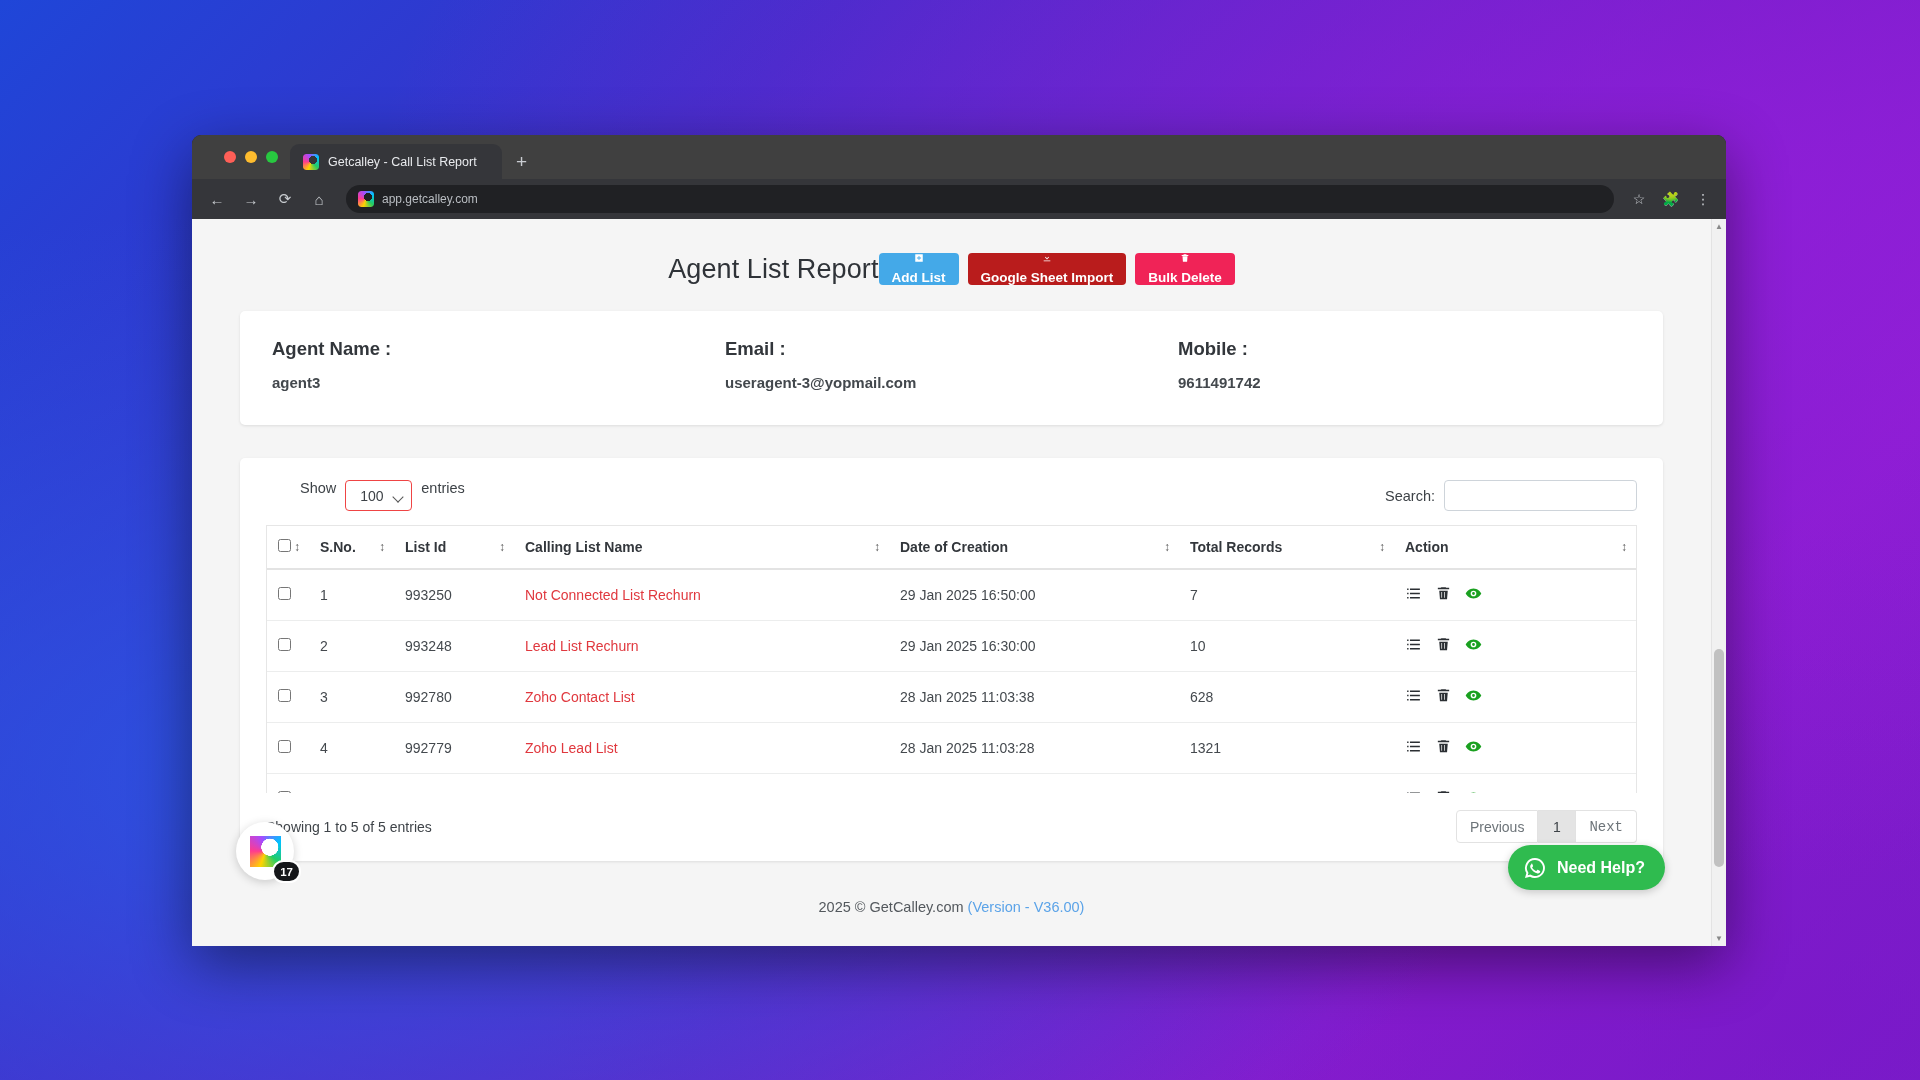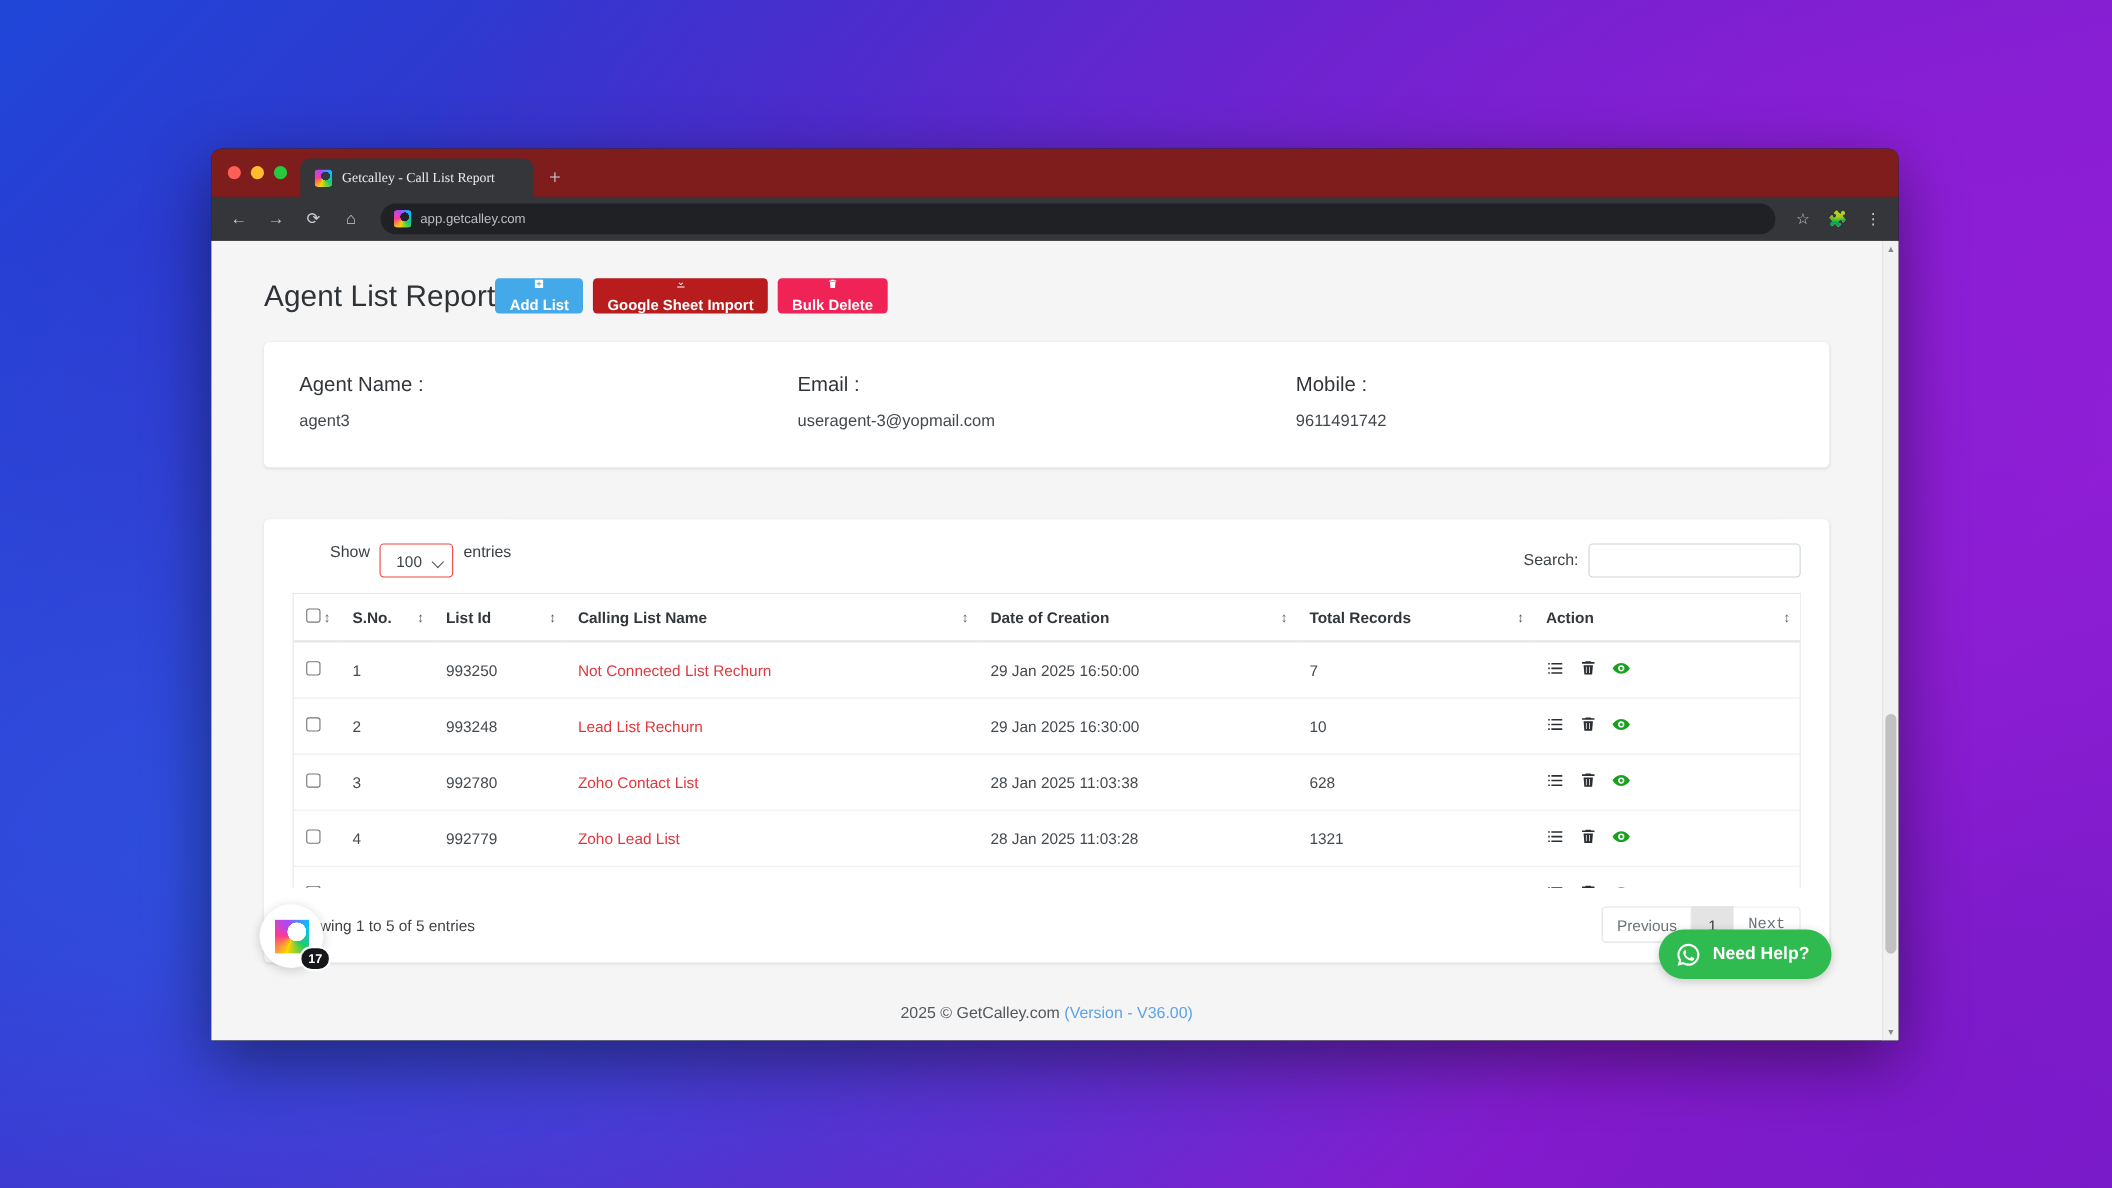--- a/index.html
+++ b/index.html
@@ -19,21 +19,21 @@
   }
 
   
   .browser {
     position: absolute; left: 192px; top: 135px;
     width: 1534px; height: 811px;
     background: #202124; border-radius: 9px 9px 0 0;
     overflow: hidden; box-shadow: 0 18px 60px rgba(0,0,0,.45);
     display: flex; flex-direction: column;
   }
-  .tabstrip { height: 44px; background: #7f1d1d; display: flex; align-items: flex-end; padding-left: 13px; font-family: Liberation Serif, serif; }
+  .tabstrip { height: 44px; background: #404040; display: flex; align-items: flex-end; padding-left: 30px; }
   .traffic { display: flex; align-items: center; gap: 9px; height: 44px; padding: 0 12px 0 2px; }
   .dot { width: 12px; height: 12px; border-radius: 50%; }
   .dot.r { background: #ff5f57; } .dot.y { background: #febc2e; } .dot.g { background: #28c840; }
   .tab {
     display: flex; align-items: center; gap: 9px;
     height: 35px; padding: 0 14px 0 13px; min-width: 212px;
     background: #35363a; border-radius: 9px 9px 0 0;
     color: #e8eaed; font-size: 12.5px; white-space: nowrap;
   }
   .favicon {
@@ -51,29 +51,29 @@
     border-radius: 14px; display: flex; align-items: center; gap: 8px; padding: 0 12px;
     color: #b9bdc2; font-size: 12px;
   }
   .tb-icons { display: flex; align-items: center; gap: 6px; color: #c8ccd0; }
   .tb-icons > div { width: 26px; height: 26px; display: flex; align-items: center; justify-content: center; font-size: 14px; }
 
   
   .viewport { flex: 1; background: #f5f5f5; position: relative; overflow: hidden; display: flex; }
   .page { flex: 1; padding: 34px 48px 0 48px; position: relative; }
 
-  .pagehead { display: flex; align-items: center; justify-content: flex-start; margin-bottom: 26px; }
+  .pagehead { display: flex; align-items: center; justify-content: center; margin-bottom: 26px; }
   .pagetitle { font-size: 27px; font-weight: 400; color: #2f3338; letter-spacing: .1px; }
   .btns { display: flex; gap: 9px; }
   .btn { display: flex; align-items: center; gap: 7px; height: 32px; padding: 0 13px; border-radius: 4px;
          color: #fff; font-size: 13.5px; font-weight: 600; white-space: nowrap; flex-direction: column; }
   .btn svg { width: 14px; height: 14px; fill: #fff; }
 
   .card { background: #fff; border-radius: 5px; box-shadow: 0 1px 3px rgba(0,0,0,.10); }
-  .infocard { padding: 27px 32px 34px; display: flex; margin-bottom: 47px; }
+  .infocard { padding: 27px 32px 34px; display: flex; margin-bottom: 33px; font-weight: bold; }
   .infocol { flex: 1; }
   .infolabel { font-size: 18.5px; color: #32363b; margin-bottom: 14px; }
   .infoval { font-size: 15px; color: #43484d; }
 
   .tablecard { padding: 22px 26px 18px; position: relative; }
   .tabletop { display: flex; align-items: center; justify-content: space-between; margin-bottom: 14px; }
   .showentries { display: flex; align-items: flex-start; gap: 9px; font-size: 14.5px; color: #3d4247; margin-left: 34px; }
   .selwrap { position: relative; }
   select.lenselect {
     appearance: none; -webkit-appearance: none;

